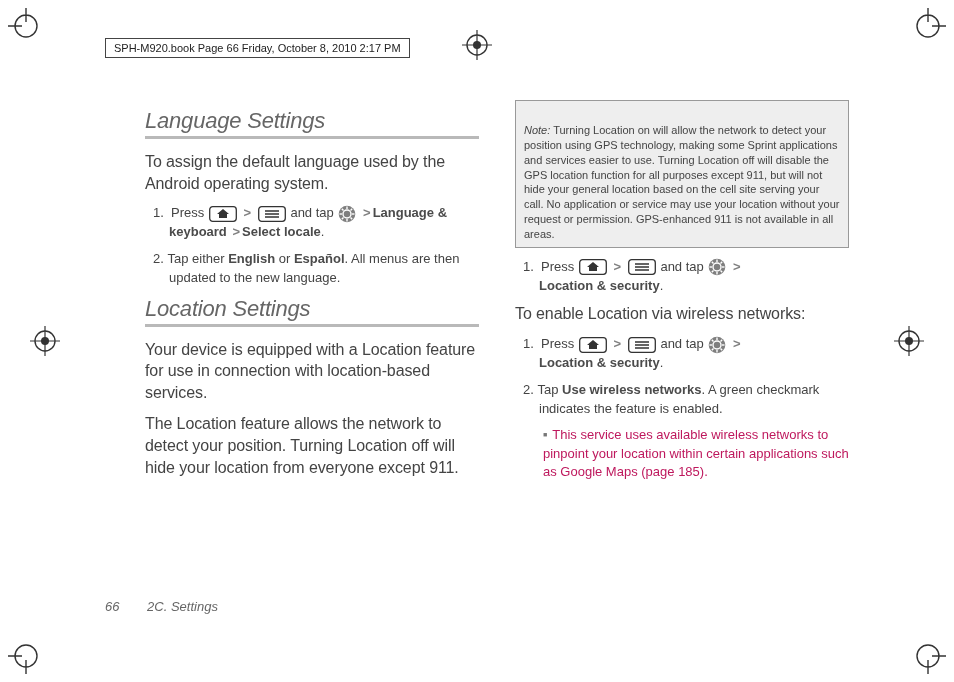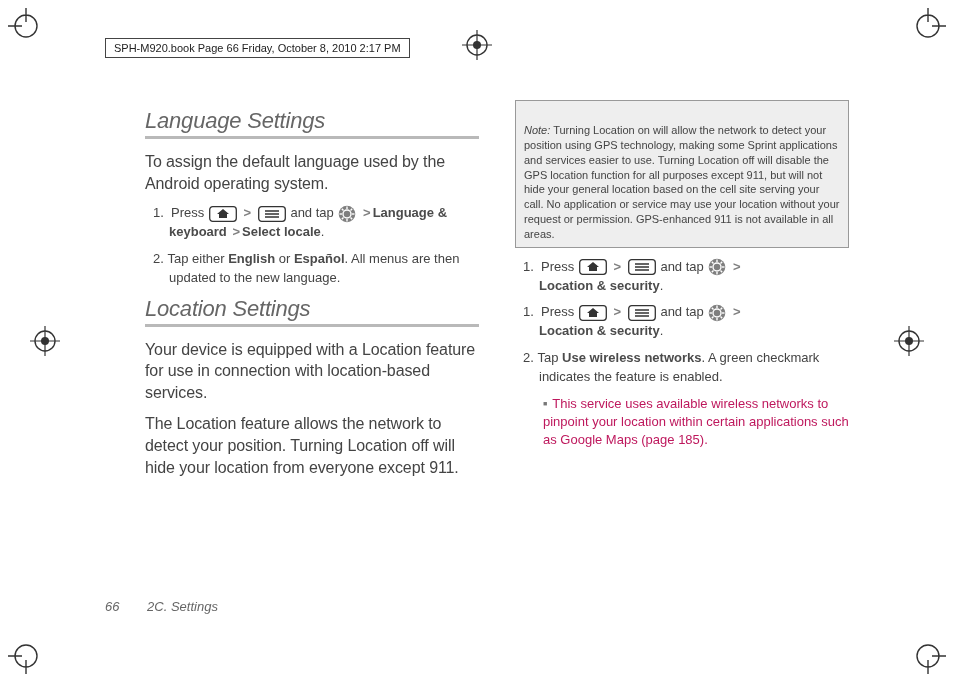--- a/index.html
+++ b/index.html
@@ -228,20 +228,21 @@
                 <line x1="12.5" y1="12.5" x2="14.2" y2="14.2"></line>
                 <line x1="14.2" y1="3.8" x2="12.5" y2="5.5"></line>
                 <line x1="5.5" y1="12.5" x2="3.8" y2="14.2"></line>
               </g>
             </svg></span>
         <span class="gt">&gt;</span><br>
         <span class="b">Location &amp; security</span>.
       </li>
     </ol>
 
+    <p>To enable Location via wireless networks:</p>
     <ol>
       <li>1.&nbsp;
         <span>Press</span>
         <span class="key"><svg width="28" height="16">
               <rect x="0.7" y="0.7" width="26.6" height="14.6" rx="3" fill="#fff" stroke="#333" stroke-width="1.3"></rect>
               <path d="M14 3 L8 8 H10 V12 H18 V8 H20 Z" fill="#333"></path>
             </svg></span>
         <span class="gt">&gt;</span>
         <span class="key"><svg width="28" height="16">
               <rect x="0.7" y="0.7" width="26.6" height="14.6" rx="3" fill="#fff" stroke="#333" stroke-width="1.3"></rect>

